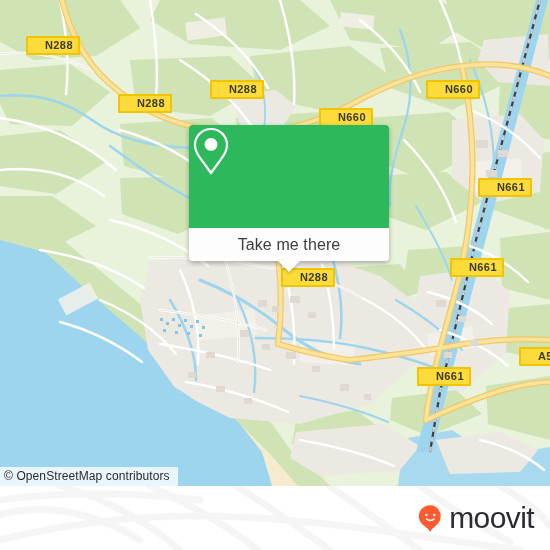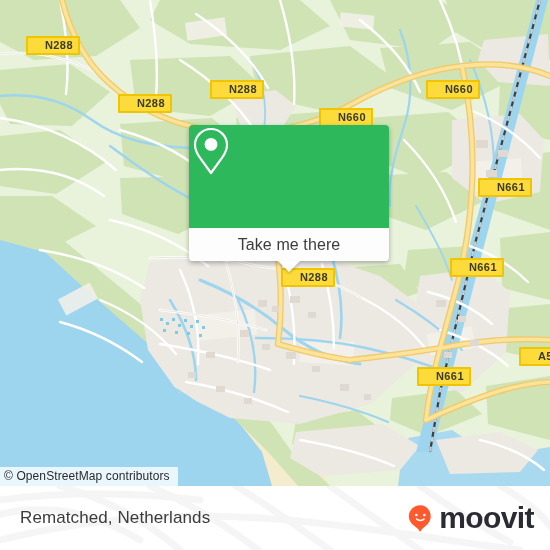--- a/index.html
+++ b/index.html
@@ -119,21 +119,21 @@
     right:16px;top:50%;
     transform:translateY(-50%);
     display:flex;align-items:center;gap:5px;
   }
   .brand-mark{width:27px;height:28px;display:block;}
   .brand-word{
     font-size:30px;
     color:#2b2b33;
     letter-spacing:-.6px;
     line-height:30px;
-    font-weight:bold;
+    font-weight:normal;
   }
 </style>
 </head>
 <body>
 
 <div id="root">
 
   <div class="map">
     <svg width="550" height="486" viewBox="0 0 550 486">
       <defs>
@@ -367,21 +367,20 @@
         <path d="M150,486 C190,504 230,528 258,550"></path>
         <path d="M236,486 C268,506 300,528 330,550"></path>
         <path d="M0,540 C80,520 170,512 260,518 C350,524 440,540 520,550"></path>
         <path d="M330,486 C360,508 392,530 420,550"></path>
         <path d="M420,486 C448,506 480,526 510,542"></path>
         <path d="M500,486 C522,498 540,512 550,526"></path>
         <path d="M0,500 C60,492 130,492 200,500"></path>
       </g>
     </svg>
 
-    <div class="footer-title">Rematched, Netherlands</div>
 
     <div class="brand">
       <span>
         <svg class="brand-mark" viewBox="0 0 27 28" aria-hidden="true">
           <path d="M13.5 1.2C7.0 1.2 1.8 6.1 1.8 12.2c0 4.0 2.2 7.0 5.0 9.4 2.0 1.7 4.4 3.2 5.6 5.3.4.7 1.0.7 1.4 0 .9-1.6 2.3-2.8 3.9-4.1 3.3-2.7 6.0-5.8 6.0-10.6 0-6.1-4.7-11.0-10.2-11.0z" fill="#ff5a2d"></path>
           <circle cx="9.3" cy="11.0" r="1.35" fill="#ffffff"></circle>
           <circle cx="17.3" cy="11.0" r="1.35" fill="#ffffff"></circle>
           <path d="M9.6 15.0c1.4 1.9 6.0 1.9 7.4 0" stroke="#ffffff" stroke-width="1.5" fill="none" stroke-linecap="round"></path>
         </svg>
       </span>

